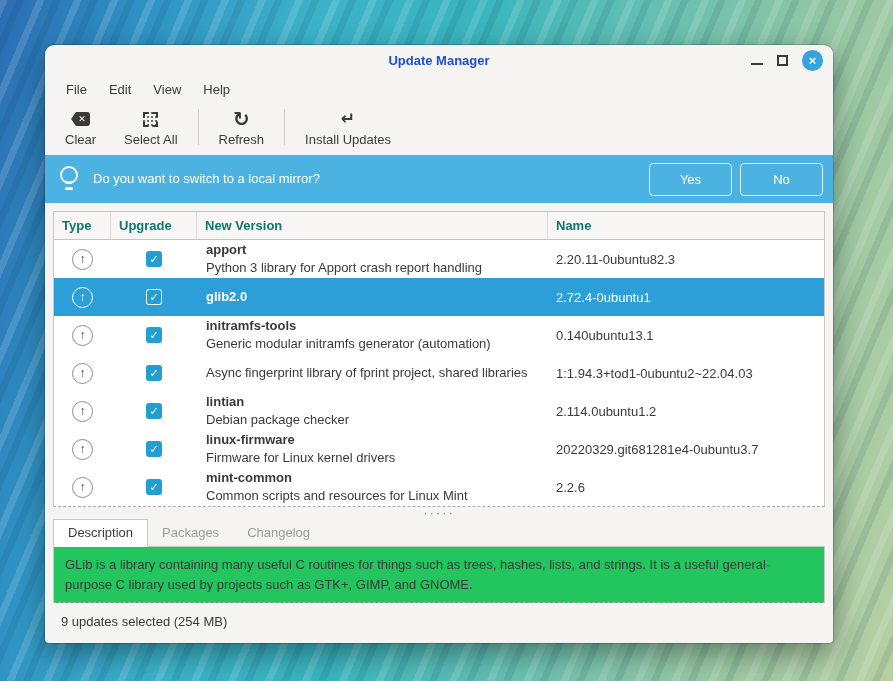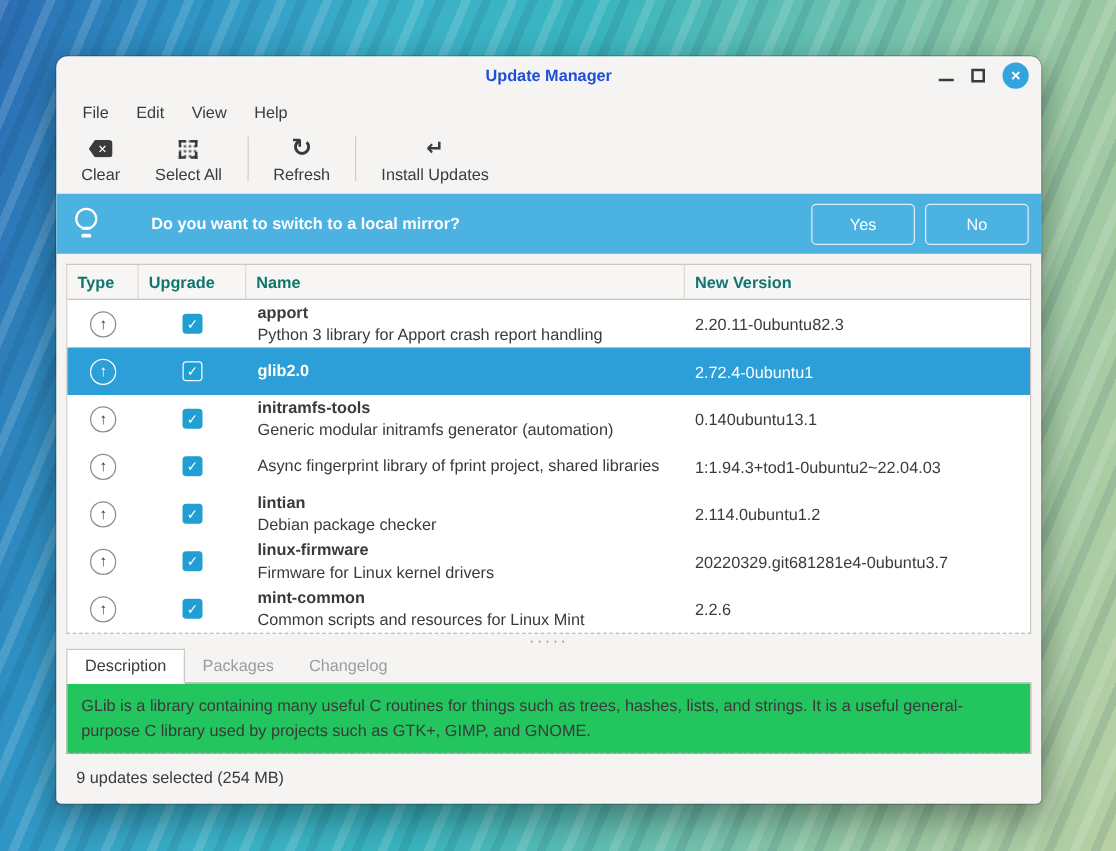--- a/index.html
+++ b/index.html
@@ -44,21 +44,21 @@
     display:flex; align-items:center; justify-content:center; }
   .icon-clear-shape span { color:#fff; font-size:9px; font-weight:bold; padding-left:3px; }
   .icon-selectall-shape { width:15px; height:15px; border:2px dashed #3a3a3a;
     background:radial-gradient(#6a6a6a 1px, transparent 1.2px); background-size:4px 4px; background-position:1px 1px; }
   .glyph-refresh { font-size:20px; line-height:18px; font-weight:bold; }
   .glyph-install { font-size:17px; line-height:18px; font-weight:bold; }
   
   .infobar { height:48px; display:flex; align-items:center; padding:0 10px 0 12px; color:#fff; flex:0 0 auto; }
   .bulb { margin-right:12px; display:flex; }
   .infobar-text { line-height:1.35; }
-  .infobar-title { font-weight:bold;margin-left:28px; }
+  .infobar-title { font-weight:normal; }
   .infobar-sub { color:rgba(255,255,255,0.93); }
   .infobar-actions { margin-left:auto; display:flex; gap:8px; }
   .infobar-btn { width:83px; height:33px; border:1px solid rgba(255,255,255,0.8); border-radius:4px;
     background:transparent; color:#fff; font-size:13px; font-family:inherit; display:flex; align-items:center; justify-content:center; }
   
   .content { flex:1; display:flex; flex-direction:column; padding:8px 8px 0; min-height:0; }
   .pkg-table { background:#fff; border:1px solid #cdc7c2; border-bottom:1px dashed #b2aca7; }
   .tbl-header { display:grid; grid-template-columns:57px 86px 351px 1fr; height:28px;
     background:#f7f6f4; border-bottom:1px solid #c9c3be; }
   .th { display:flex; align-items:center; padding-left:8px; font-weight:bold; color:#0f766e; border-right:1px solid #ddd9d5; }
@@ -151,22 +151,22 @@
         <button class="infobar-btn">No</button>
       </div>
     </div>
 
     <div class="content">
 
       <div class="pkg-table">
         <div class="tbl-header">
           <div class="th">Type</div>
           <div class="th">Upgrade</div>
+          <div class="th">New Version</div>
           <div class="th">Name</div>
-          <div class="th">New Version</div>
         </div>
         <div id="rows-holder">
 
             <div class="tbl-row">
               <div class="cell-type">
                 <span class="type-badge">↑</span>
               </div>
               <div class="cell-check">
                 <span class="checkbox" style="background: rgb(33, 159, 210);">✓</span>
               </div>

